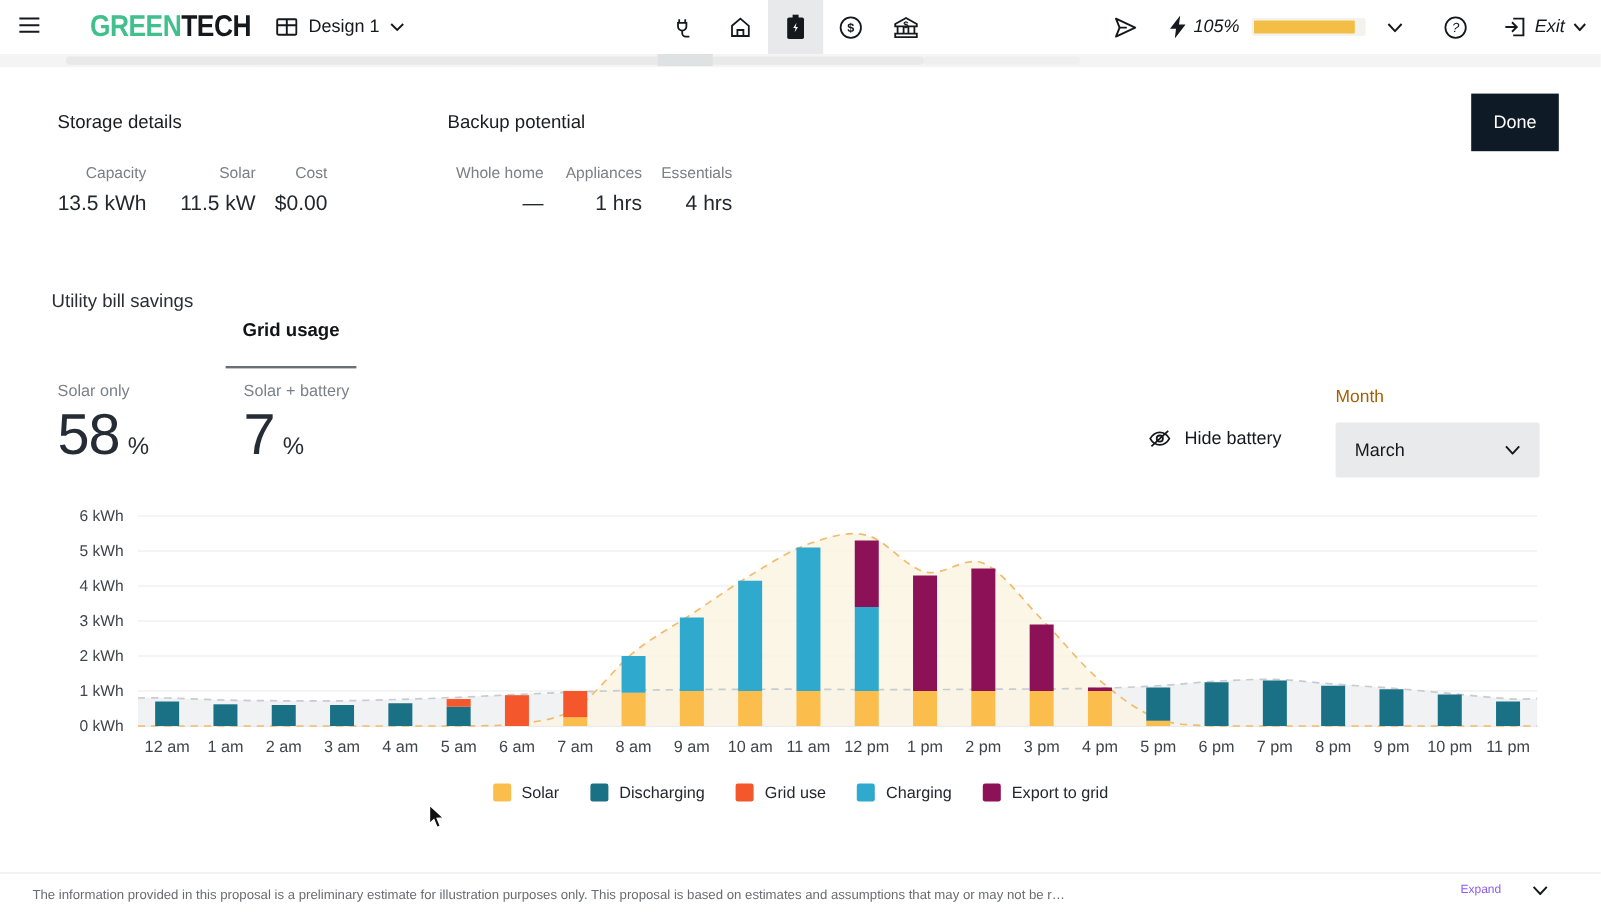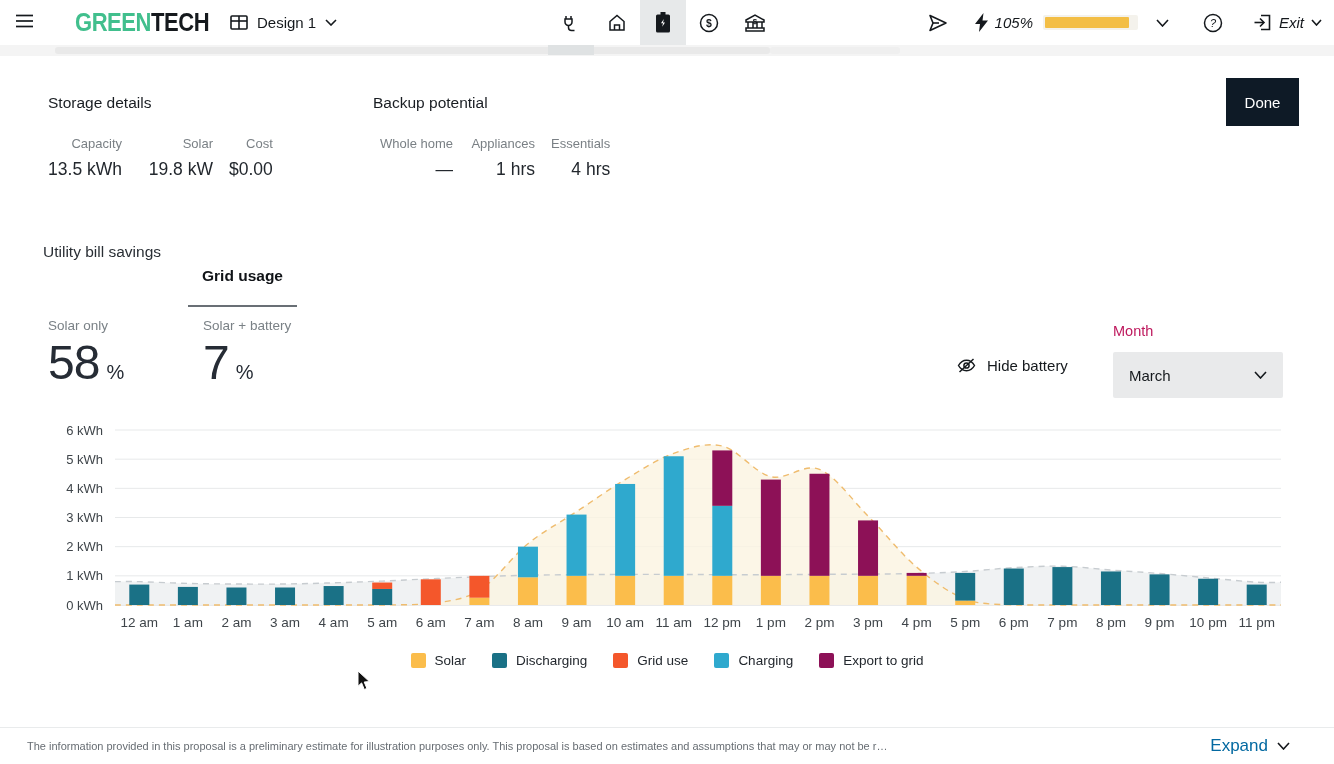--- a/index.html
+++ b/index.html
@@ -49,37 +49,37 @@
   .tab.active { font-weight:700; color:#101317; padding:0 14px 20px 14px; border-bottom:2px solid #696f75;margin-top:24px; }
 
   
   .stat { position:absolute; top:318px; }
   .stat .slabel { font-size:13.5px; color:#7a8186; }
   .stat .svalrow { display:flex; align-items:baseline; margin-top:2px; }
   .stat .sval { font-size:48px; color:#262c35; letter-spacing:-1px; }
   .stat .sunit { font-size:20px; color:#262c35; margin-left:7px; }
   .hide-battery { position:absolute; left:956px; top:356px; display:flex; align-items:center; gap:10px;
                   font-size:15px; font-weight:500; color:#15191d; cursor:pointer; }
-  .month-label { position:absolute; left:1113px; top:323px; font-size:14.5px; color:#be185d; }
+  .month-label { position:absolute; left:1113px; top:323px; font-size:14.5px; color:#a16207; }
   .month-select { position:absolute; left:1113px; top:352px; width:170px; height:46px; background:#e9eaeb;
                   border-radius:2px; display:flex; align-items:center; justify-content:space-between;
                   padding:0 16px; font-size:15px; color:#15191d; cursor:pointer; }
 
   
   #chart-svg { position:absolute; left:0; top:415px; }
   .legend { position:absolute; top:653px; left:0; right:0; display:flex; justify-content:center; gap:26px; }
   .legend-item { display:flex; align-items:center; gap:9px; }
   .legend-swatch { width:15px; height:15px; border-radius:2px; }
   .legend-label { font-size:13.5px; color:#23282e; }
 
   
   .footer { position:absolute; left:0; right:0; bottom:0; height:37px; border-top:1px solid #e9ebec; background:#fff; }
   .disclaimer { position:absolute; left:27px; top:12px; font-size:11px; color:#676d73; }
-  .expand { position:absolute; right:44px; top:8px; display:flex; align-items:center; gap:9px;
-            font-size:17px; color:#0369a1; cursor:pointer; }
+  .expand { position:absolute; right:44px; top:8px; display:flex; align-items:center; gap:26px;
+            font-size:10px; color:#8b5cf6; cursor:pointer; }
 
   .cursor { position:absolute; left:357px; top:670px; z-index:9; pointer-events:none; }
   svg { display:block; }
 </style>
 </head>
 <body>
 
 <div class="header">
   <span class="hamburger">
     <svg width="17" height="14" viewBox="0 0 17 14">
@@ -213,21 +213,21 @@
 
 <div class="abs" style="left:48px; top:94px;">
   <div class="section-title">Storage details</div>
   <div class="fields-row">
     <div class="field" style="min-width:74px">
       <div class="flabel">Capacity</div>
       <div class="fvalue">13.5 kWh</div>
     </div>
     <div class="field" style="min-width:75px">
       <div class="flabel">Solar</div>
-      <div class="fvalue">19.8 kW</div>
+      <div class="fvalue">11.5 kW</div>
     </div>
     <div class="field">
       <div class="flabel">Cost</div>
       <div class="fvalue">$0.00</div>
     </div>
   </div>
 </div>
 
 <div class="abs" style="left:373px; top:94px;">
   <div class="section-title">Backup potential</div>

